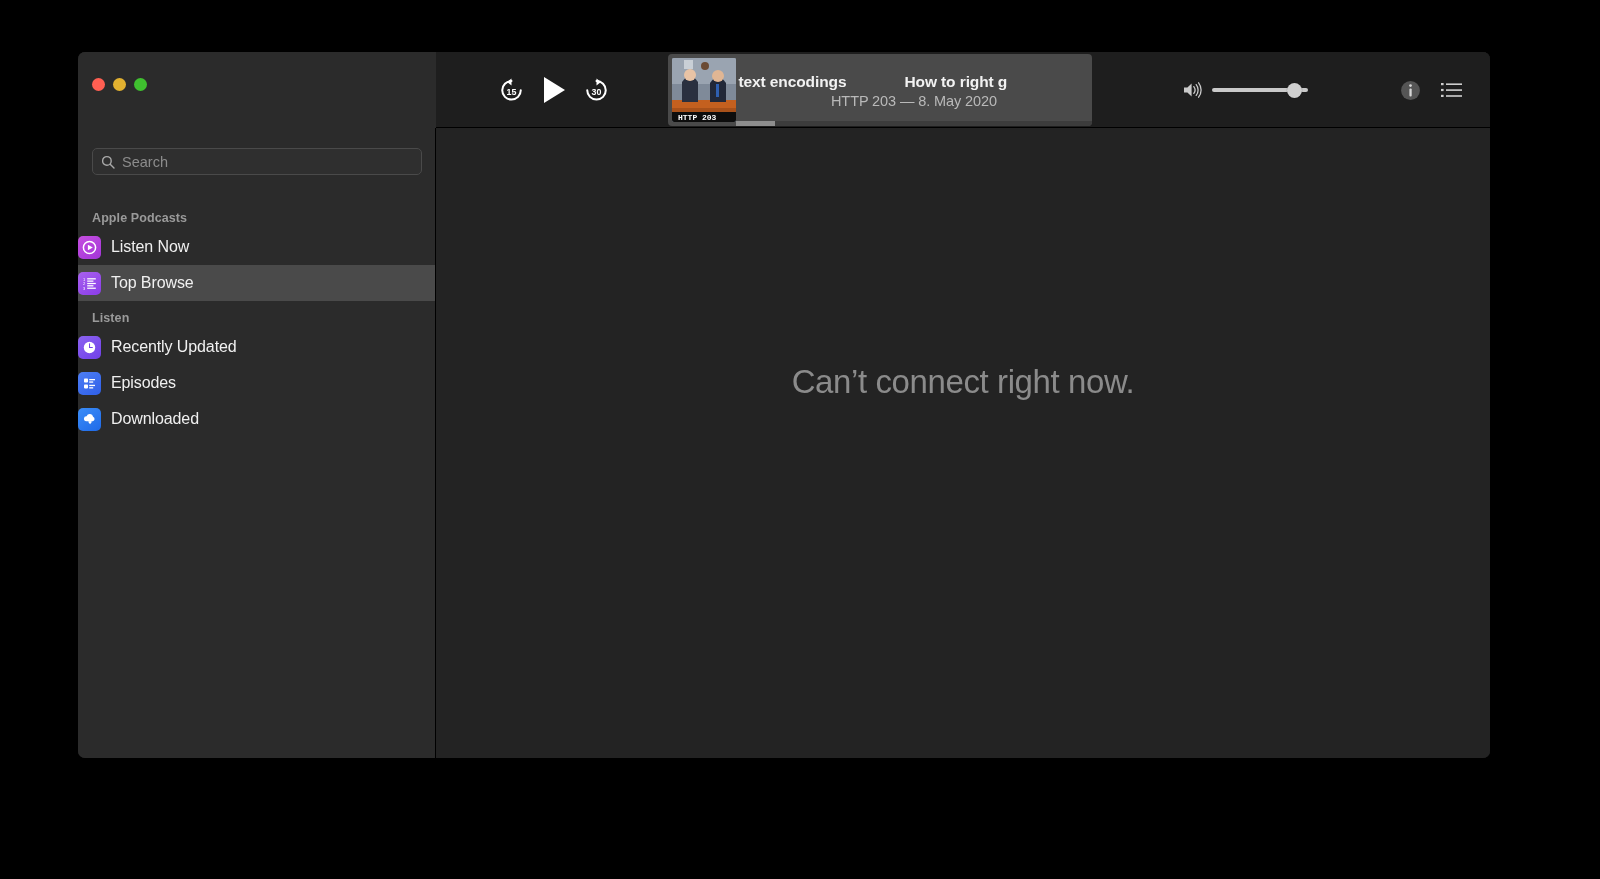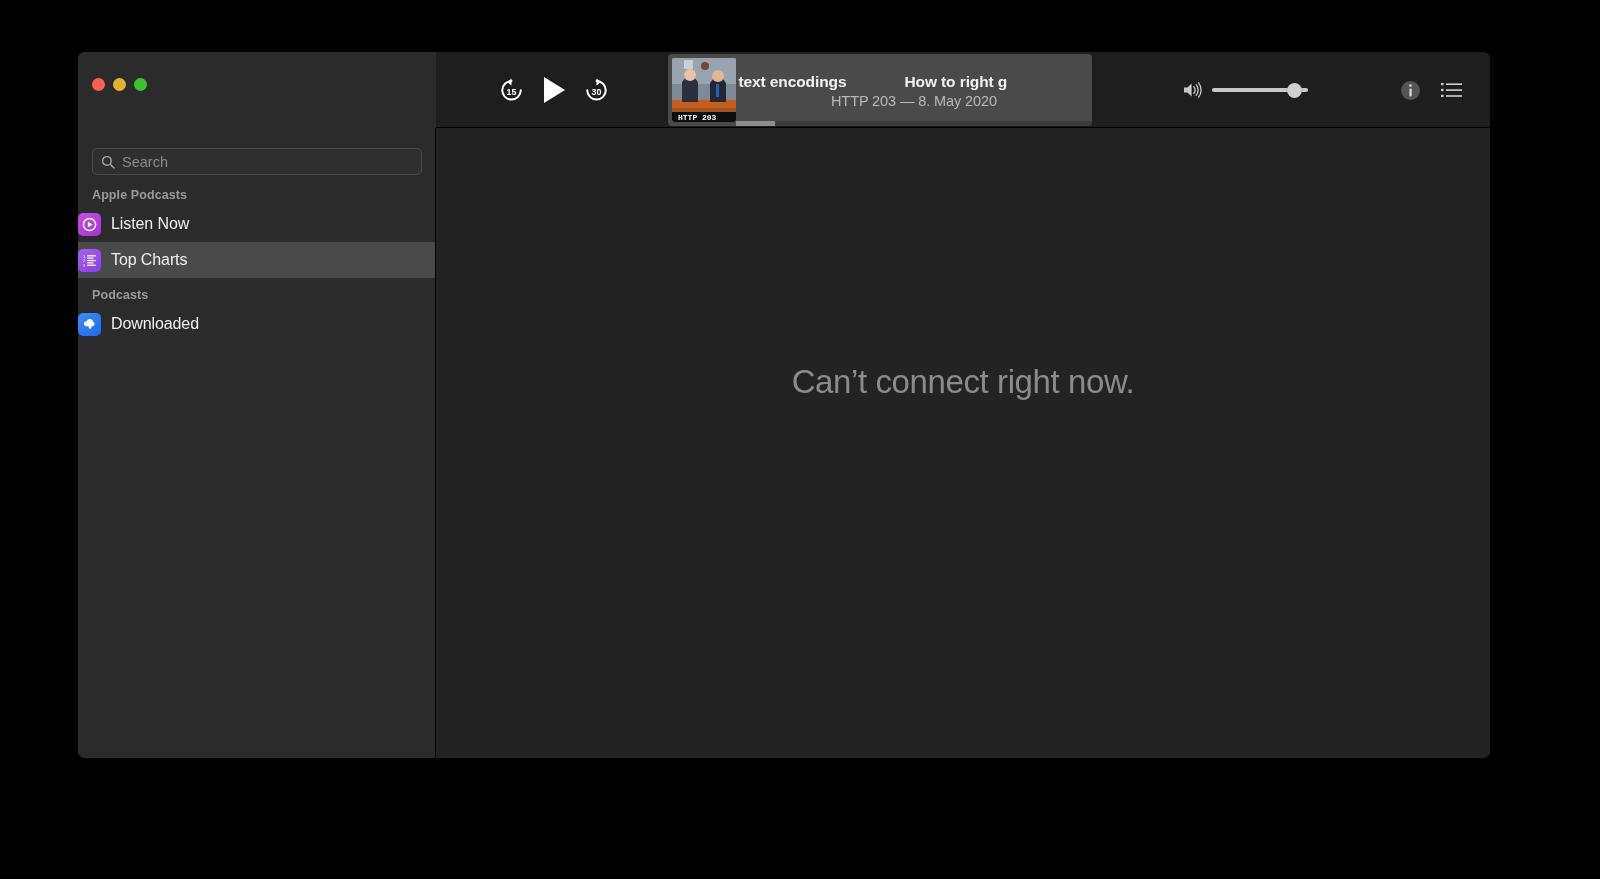--- a/index.html
+++ b/index.html
@@ -198,21 +198,21 @@
     padding-top: 12px;
   }
   .sidebar::after {
     content: "";
     position: absolute;
     top: 0; bottom: 0; right: 0;
     width: 1px;
     background: #000000;
   }
 
-  .search-wrap { padding: 8px 14px; margin-bottom: 5px; }
+  .search-wrap { padding: 8px 14px; margin-bottom: 28px; }
   .search-box {
     height: 27px;
     border: 1px solid #4a4a4a;
     border-radius: 5px;
     background: #2f2f2f;
     display: flex;
     align-items: center;
     padding: 0 8px;
     gap: 7px;
   }
@@ -429,29 +429,52 @@
               <text x="1" y="4.6" font-family="'Liberation Sans',sans-serif" font-size="4" fill="#fff">1</text>
               <text x="1" y="9.2" font-family="'Liberation Sans',sans-serif" font-size="4" fill="#fff">2</text>
               <text x="1" y="13.8" font-family="'Liberation Sans',sans-serif" font-size="4" fill="#fff">3</text>
               <rect x="5.2" y="2.2" width="8.6" height="1.25" fill="#fff"></rect>
               <rect x="5.2" y="4.5" width="6.2" height="1.25" fill="#fff"></rect>
               <rect x="5.2" y="6.9" width="8.6" height="1.25" fill="#fff"></rect>
               <rect x="5.2" y="9.2" width="6.2" height="1.25" fill="#fff"></rect>
               <rect x="5.2" y="11.6" width="8.6" height="1.25" fill="#fff"></rect>
             </svg>
           </span>
-          <span class="nav-label">Top Charts</span>
+          <span class="nav-label">Top Browse</span>
         </div>
       </div>
 
       <div class="sec-group" style="margin-top:10px">
-        <div class="sec-title">Podcasts</div>
-
-
-
+        <div class="sec-title">Listen</div>
+
+        <div class="nav-item">
+          <span class="nav-icon" style="background:linear-gradient(145deg,#8b63f0,#7140e8)">
+            <svg width="15" height="15" viewBox="0 0 15 15">
+              <circle cx="7.5" cy="7.5" r="5.7" fill="#fff"></circle>
+              <rect x="7.05" y="3.4" width="1" height="4.5" fill="#7140e8"></rect>
+              <rect x="7.05" y="7" width="3.7" height="1" fill="#7140e8"></rect>
+            </svg>
+          </span>
+          <span class="nav-label">Recently Updated</span>
+        </div>
+
+
+        <div class="nav-item">
+          <span class="nav-icon" style="background:linear-gradient(145deg,#4d7ef5,#2f5fe8)">
+            <svg width="15" height="15" viewBox="0 0 15 15">
+              <rect x="2" y="2.6" width="4" height="4" rx="0.8" fill="#fff"></rect>
+              <rect x="2" y="8.4" width="4" height="4" rx="0.8" fill="#fff"></rect>
+              <rect x="7.2" y="3" width="5.8" height="1.3" fill="#fff"></rect>
+              <rect x="7.2" y="5.4" width="4" height="1.3" fill="#fff"></rect>
+              <rect x="7.2" y="8.8" width="5.8" height="1.3" fill="#fff"></rect>
+              <rect x="7.2" y="11.2" width="4" height="1.3" fill="#fff"></rect>
+            </svg>
+          </span>
+          <span class="nav-label">Episodes</span>
+        </div>
 
         <div class="nav-item">
           <span class="nav-icon" style="background:linear-gradient(145deg,#3b8df8,#1f6ae8)">
             <svg width="16" height="16" viewBox="0 0 16 16">
               <path d="M4.3 10.2 a2.5 2.5 0 0 1 0.3 -5 a3.4 3.4 0 0 1 6.5 0.6 a2.3 2.3 0 0 1 -0.4 4.4 Z" fill="#fff"></path>
               <rect x="7.3" y="7.4" width="1.5" height="4.4" fill="#fff"></rect>
               <path d="M5.9 10.6 L8.05 13.2 L10.2 10.6 Z" fill="#fff"></path>
             </svg>
           </span>
           <span class="nav-label">Downloaded</span>

